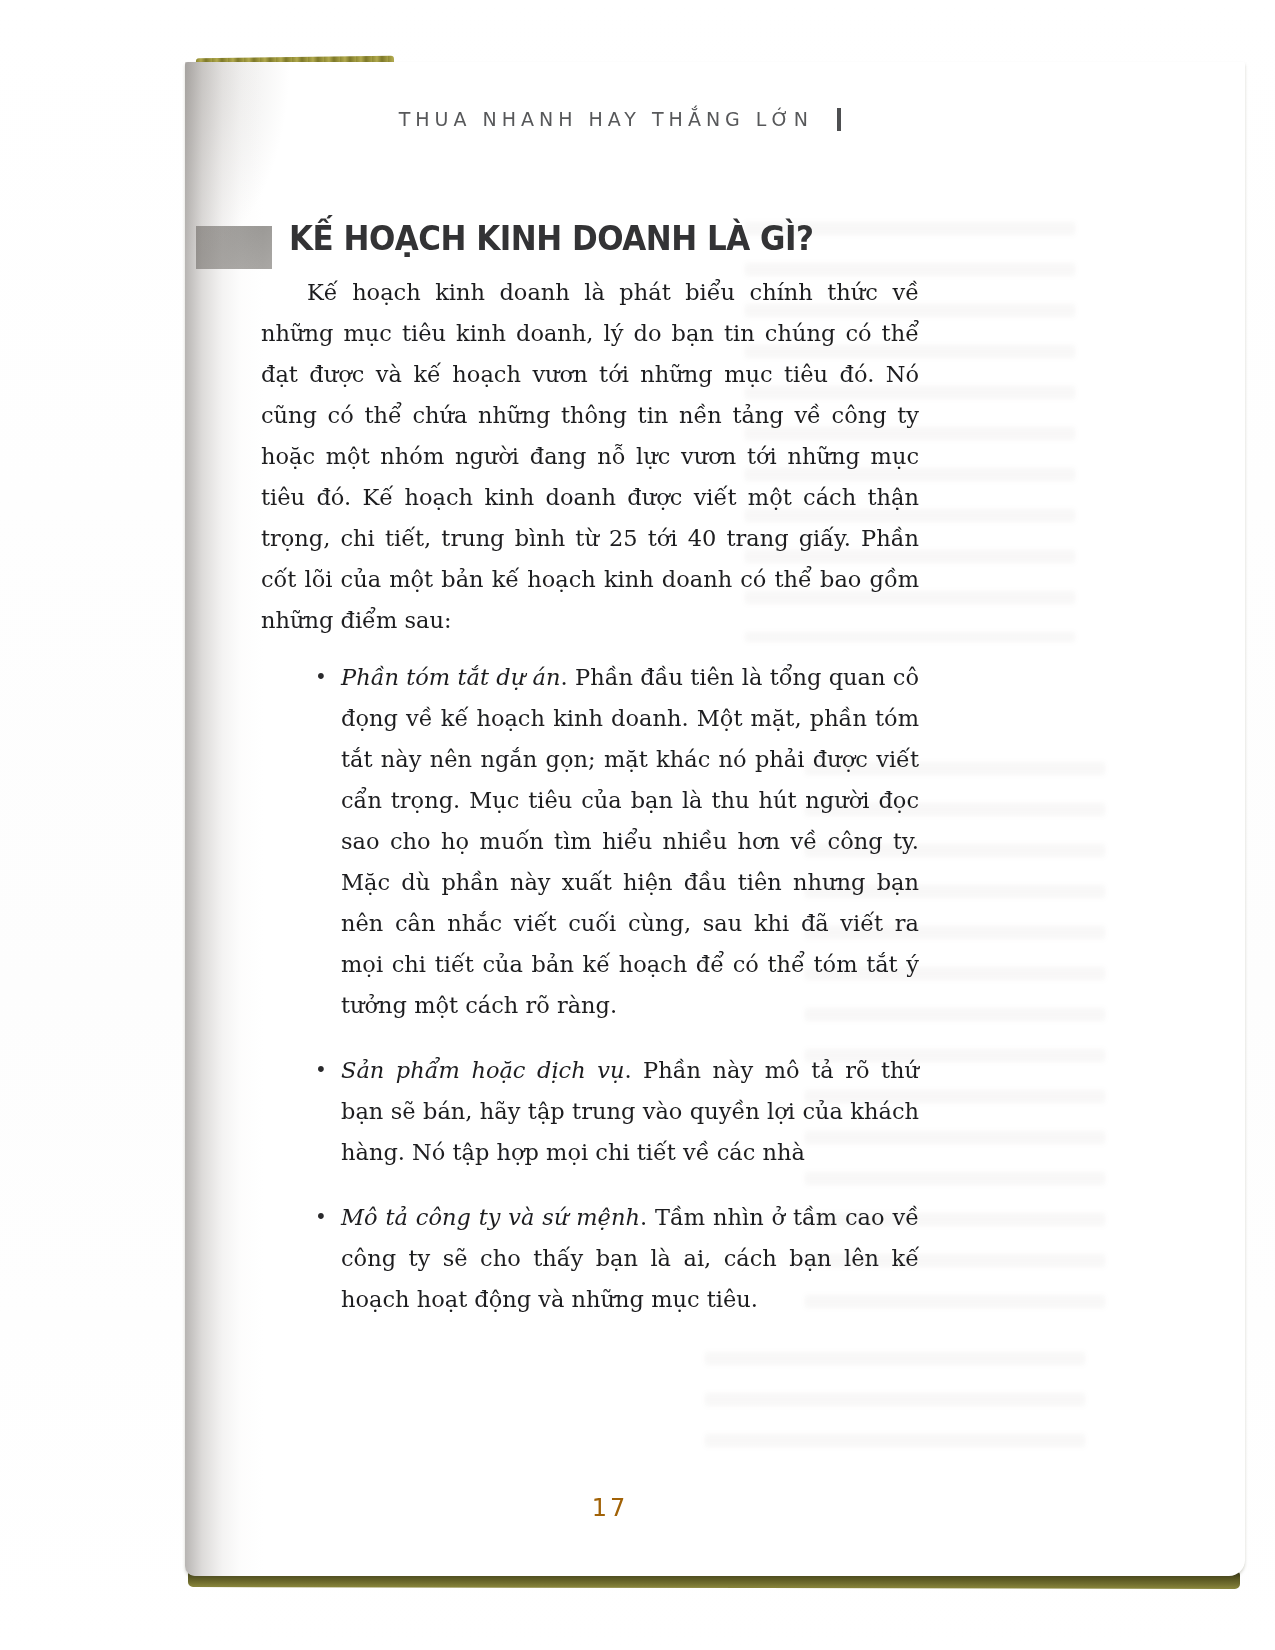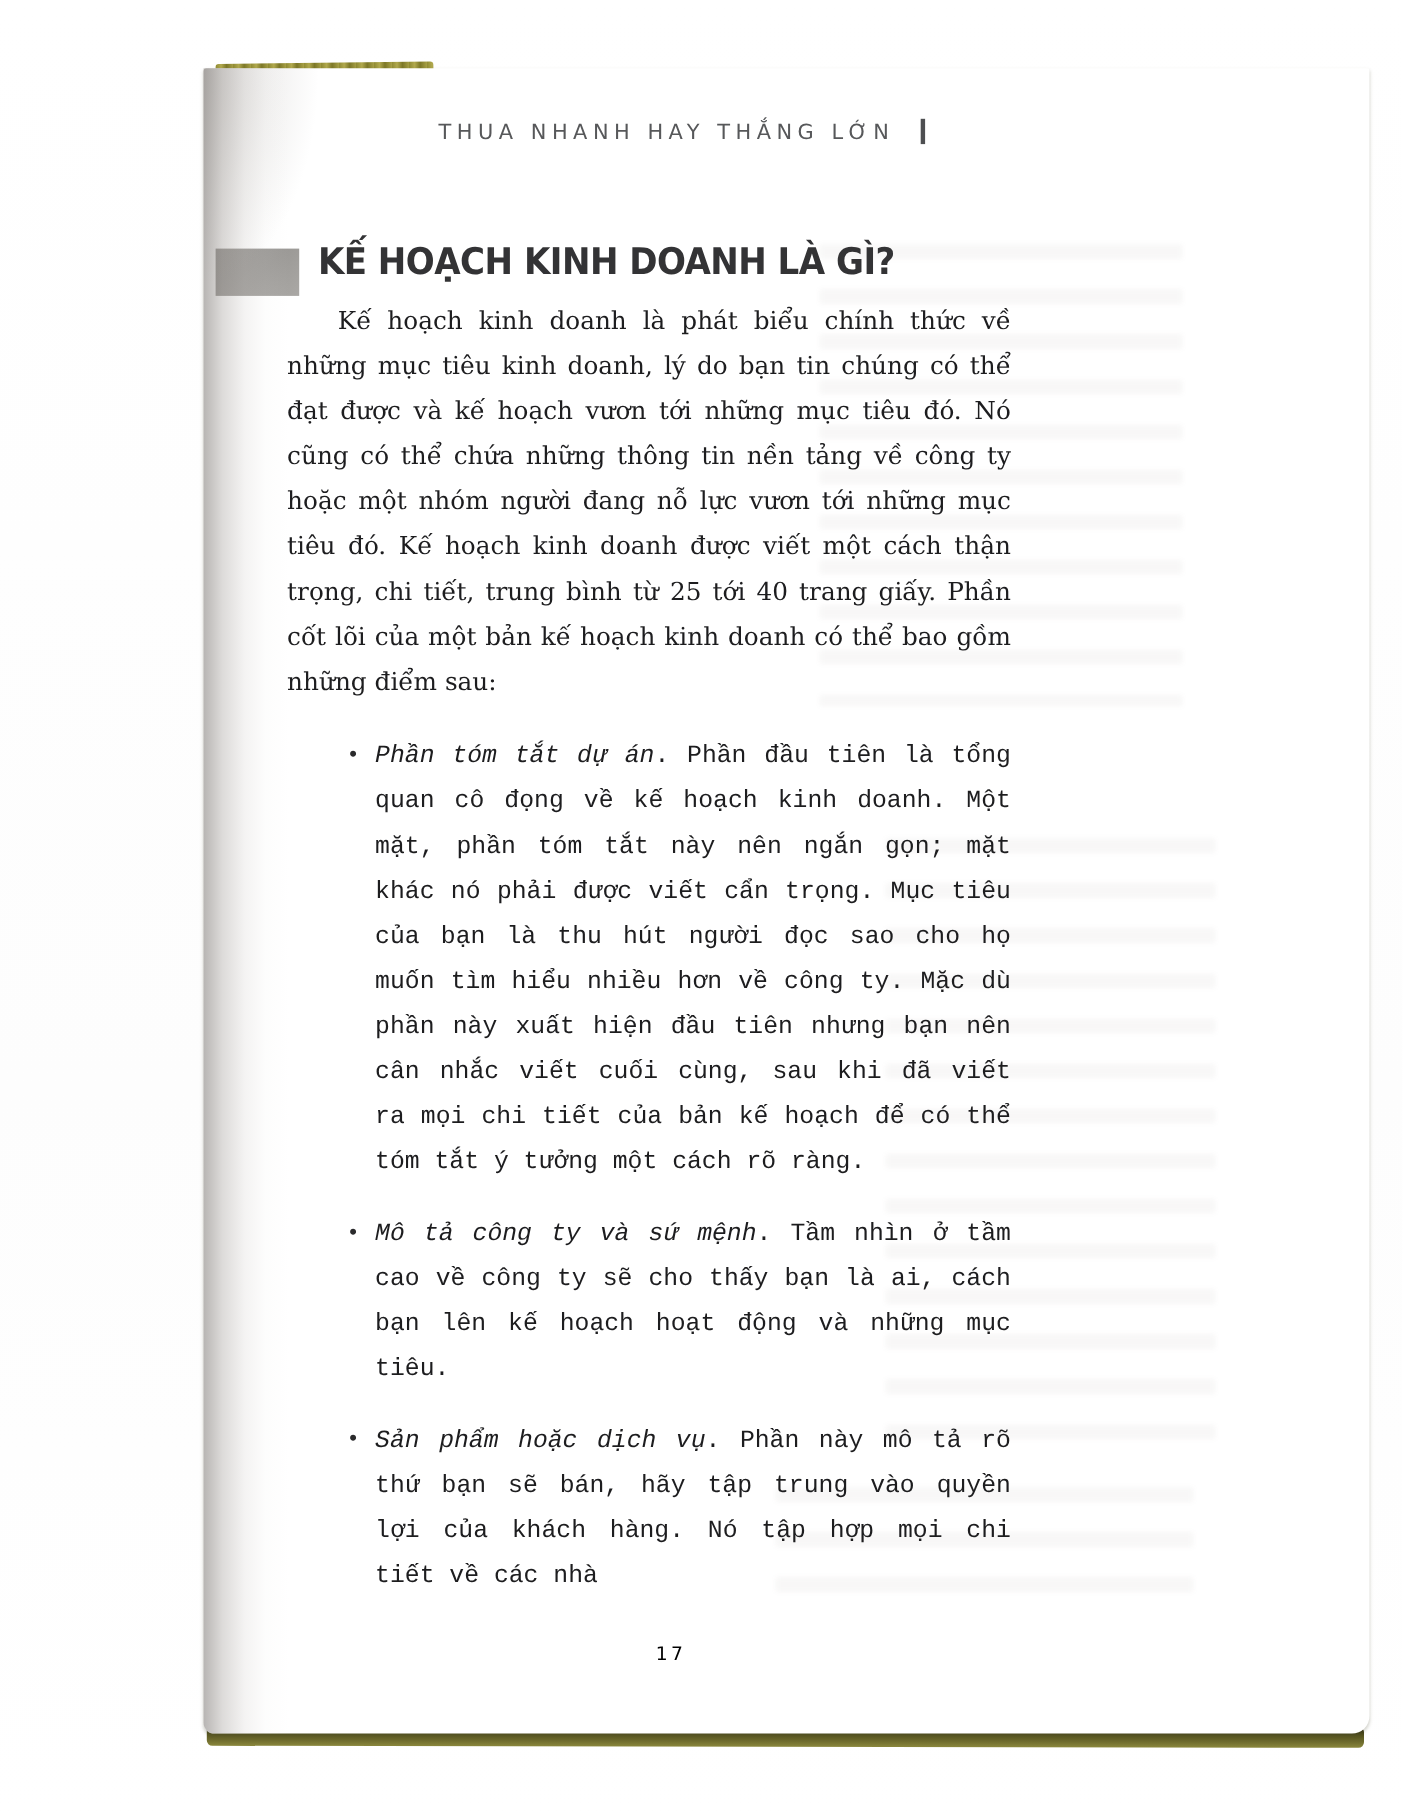--- a/index.html
+++ b/index.html
@@ -166,24 +166,23 @@
     font-size: 22.5px;
     line-height: 41px;
     color: #1d1d1f;
     text-align: justify;
   }
   .intro-paragraph {
     margin: 0;
     text-indent: 46px;
   }
   .bullet-list {
-    margin: 26px 0 0 0;
+    margin: 16px 0 0 0;
     padding: 0 0 0 80px;
     list-style: none;
-    font-family: Liberation Mono, monospace;
   }
   .bullet-item {
     position: relative;
     margin-bottom: 24px;
   }
   .bullet-item::before {
     content: "\2022";
     position: absolute;
     left: -26px;
     top: 0;
@@ -196,23 +195,23 @@
 
   
   .page-number {
     position: absolute;
     left: 385px;
     top: 1432px;
     width: 80px;
     text-align: center;
     z-index: 10;
     font-family: "DejaVu Sans", "Liberation Sans", sans-serif;
-    font-size: 17px;
+    font-size: 24px;
     letter-spacing: 3px;
-    color: #000000;
+    color: #a16207;
   }
 </style>
 </head>
 <body>
 
 <div class="photo-bg">
 
   <div class="cover-top-sliver"></div>
   <div class="cover-bottom-strip"></div>
 
@@ -230,24 +229,24 @@
     <h1 class="section-title">KẾ HOẠCH KINH DOANH LÀ GÌ?</h1>
 
     <div class="body-text">
       <p class="intro-paragraph">Kế hoạch kinh doanh là phát biểu chính thức về những mục tiêu kinh doanh, lý do bạn tin chúng có thể đạt được và kế hoạch vươn tới những mục tiêu đó. Nó cũng có thể chứa những thông tin nền tảng về công ty hoặc một nhóm người đang nỗ lực vươn tới những mục tiêu đó. Kế hoạch kinh doanh được viết một cách thận trọng, chi tiết, trung bình từ 25 tới 40 trang giấy. Phần cốt lõi của một bản kế hoạch kinh doanh có thể bao gồm những điểm sau:</p>
 
       <ul class="bullet-list">
         <li class="bullet-item">
           <span class="bullet-lead">Phần tóm tắt dự án</span><span>. Phần đầu tiên là tổng quan cô đọng về kế hoạch kinh doanh. Một mặt, phần tóm tắt này nên ngắn gọn; mặt khác nó phải được viết cẩn trọng. Mục tiêu của bạn là thu hút người đọc sao cho họ muốn tìm hiểu nhiều hơn về công ty. Mặc dù phần này xuất hiện đầu tiên nhưng bạn nên cân nhắc viết cuối cùng, sau khi đã viết ra mọi chi tiết của bản kế hoạch để có thể tóm tắt ý tưởng một cách rõ ràng.</span>
         </li>
         <li class="bullet-item">
-          <span class="bullet-lead">Mô tả công ty và sứ mệnh</span><span>. Tầm nhìn ở tầm cao về công ty sẽ cho thấy bạn là ai, cách bạn lên kế hoạch hoạt động và những mục tiêu.</span>
+          <span class="bullet-lead">Sản phẩm hoặc dịch vụ</span><span>. Phần này mô tả rõ thứ bạn sẽ bán, hãy tập trung vào quyền lợi của khách hàng. Nó tập hợp mọi chi tiết về các nhà</span>
         </li>
         <li class="bullet-item">
-          <span class="bullet-lead">Sản phẩm hoặc dịch vụ</span><span>. Phần này mô tả rõ thứ bạn sẽ bán, hãy tập trung vào quyền lợi của khách hàng. Nó tập hợp mọi chi tiết về các nhà</span>
+          <span class="bullet-lead">Mô tả công ty và sứ mệnh</span><span>. Tầm nhìn ở tầm cao về công ty sẽ cho thấy bạn là ai, cách bạn lên kế hoạch hoạt động và những mục tiêu.</span>
         </li>
       </ul>
     </div>
 
     <div class="page-number">17</div>
 
     <div class="page-curl-top"></div>
     <div class="page-curl"></div>
   </div>
 </div>

